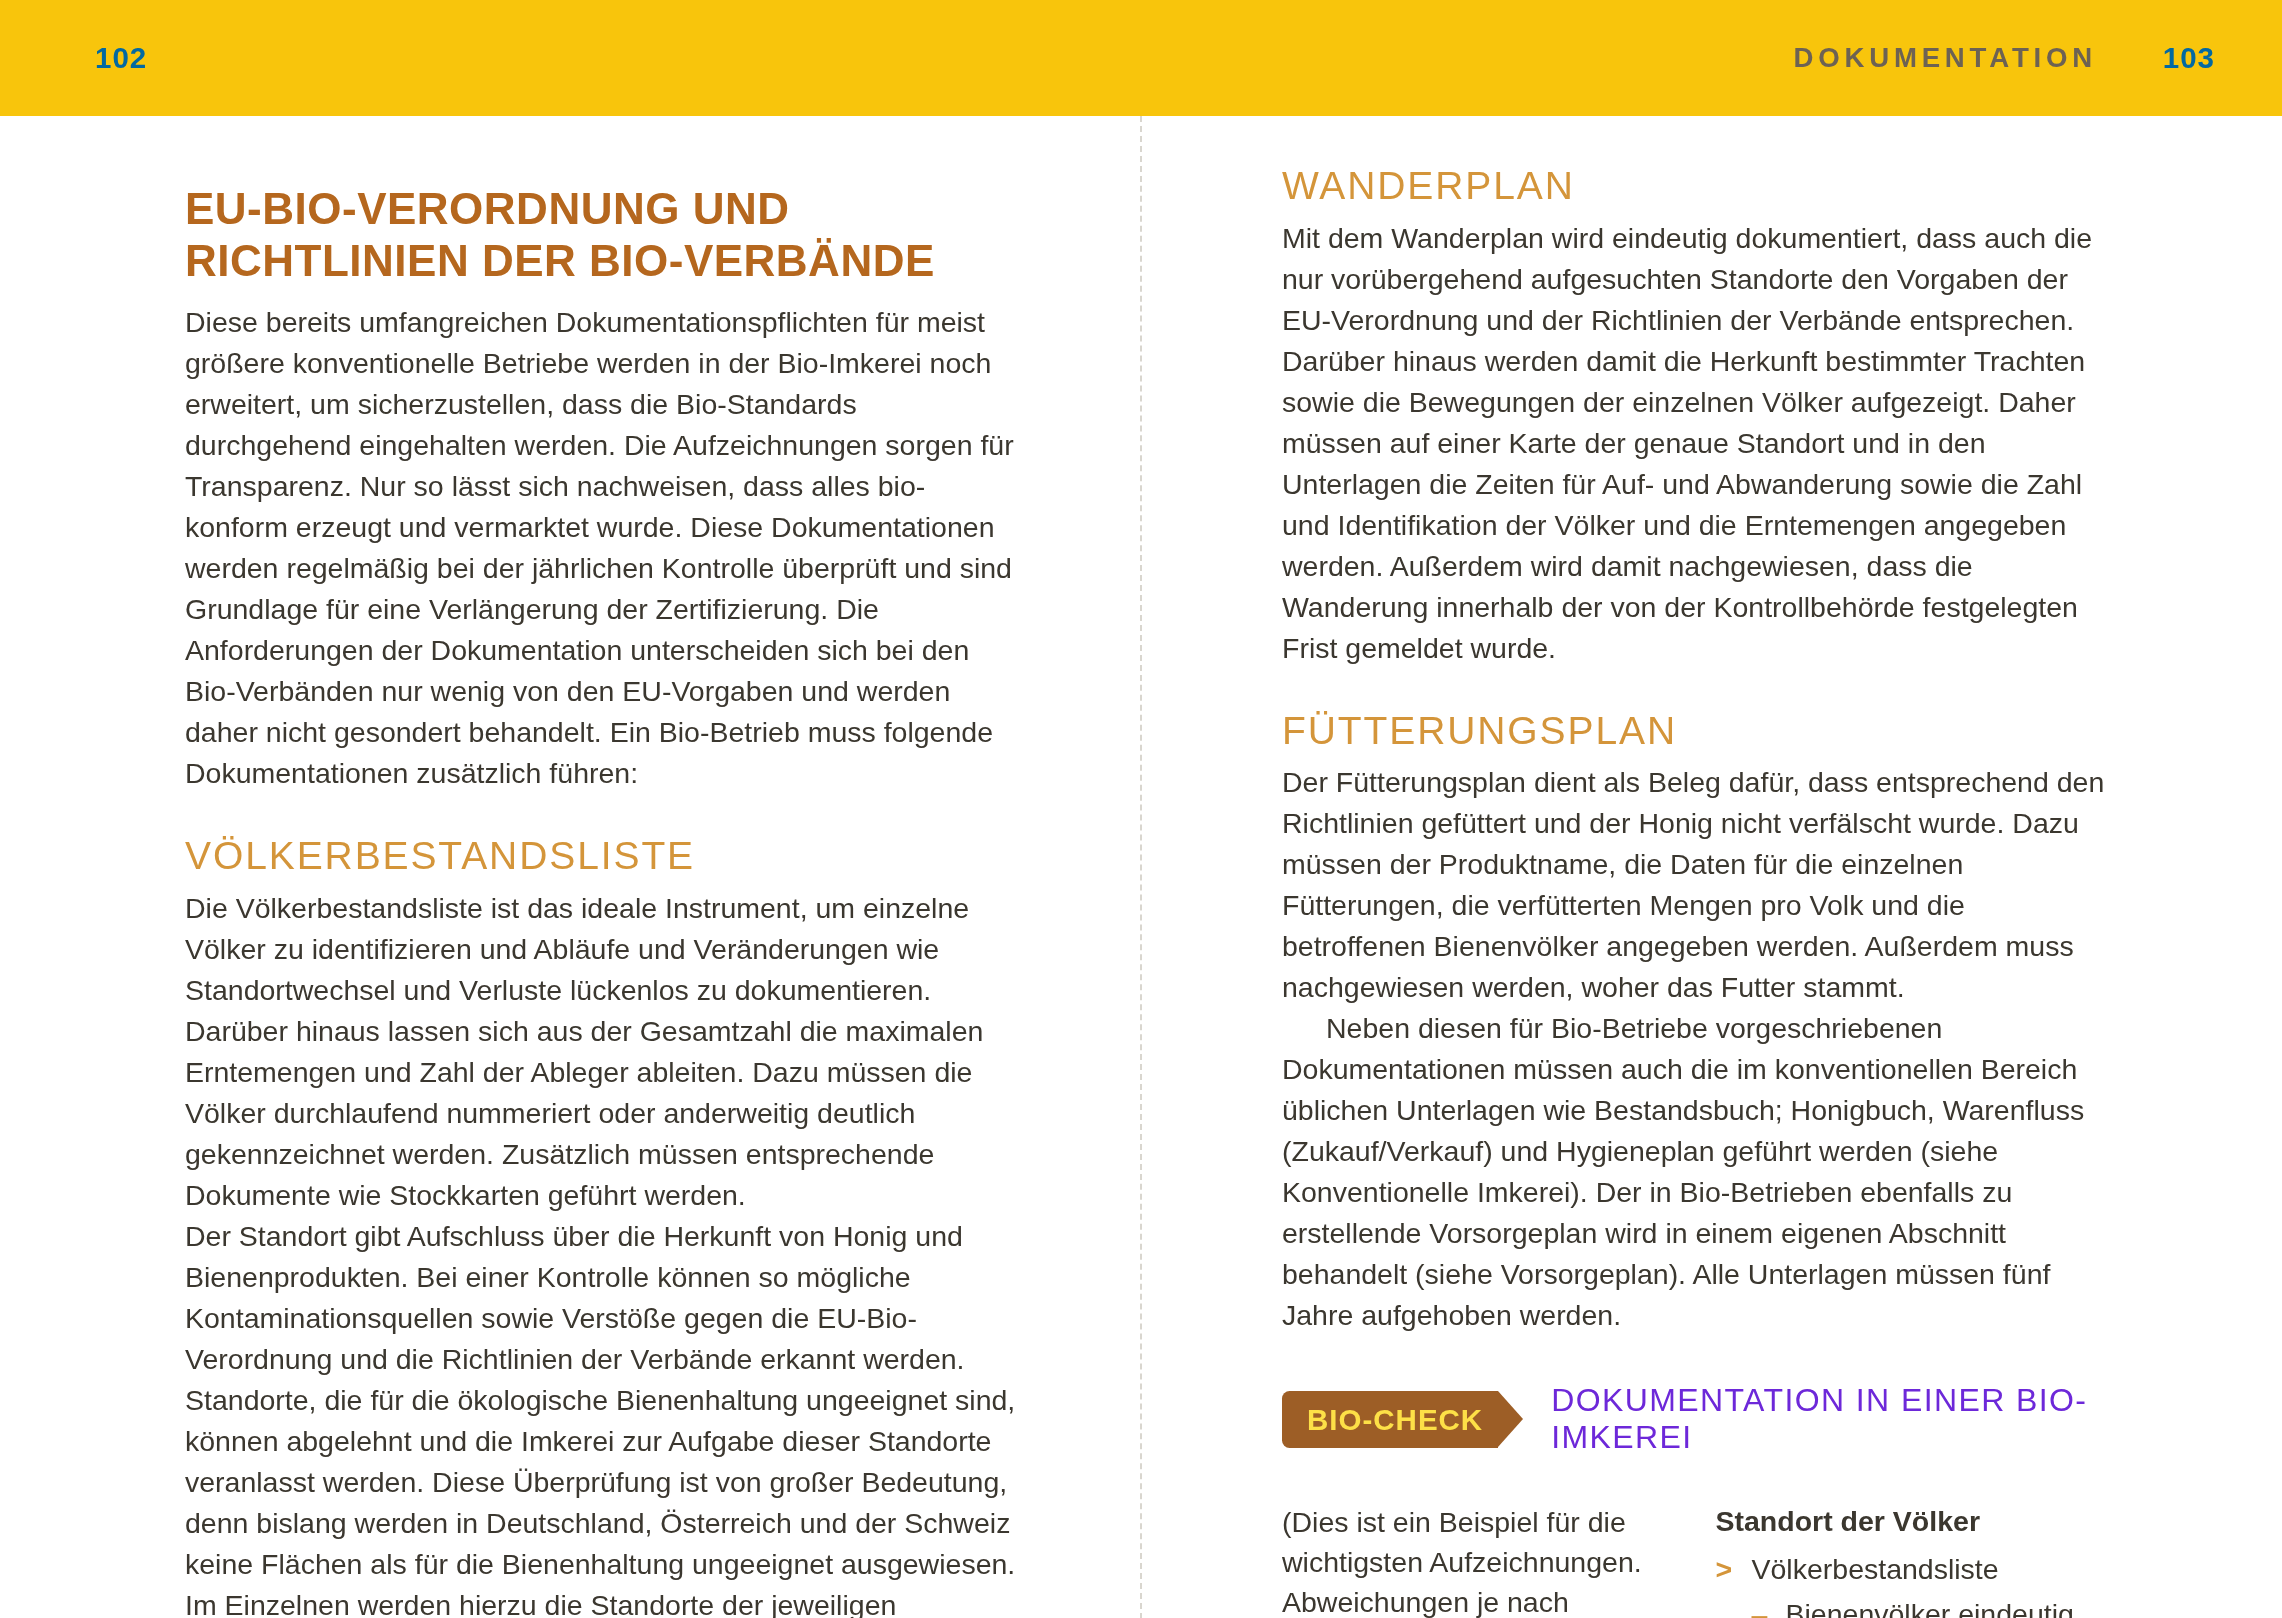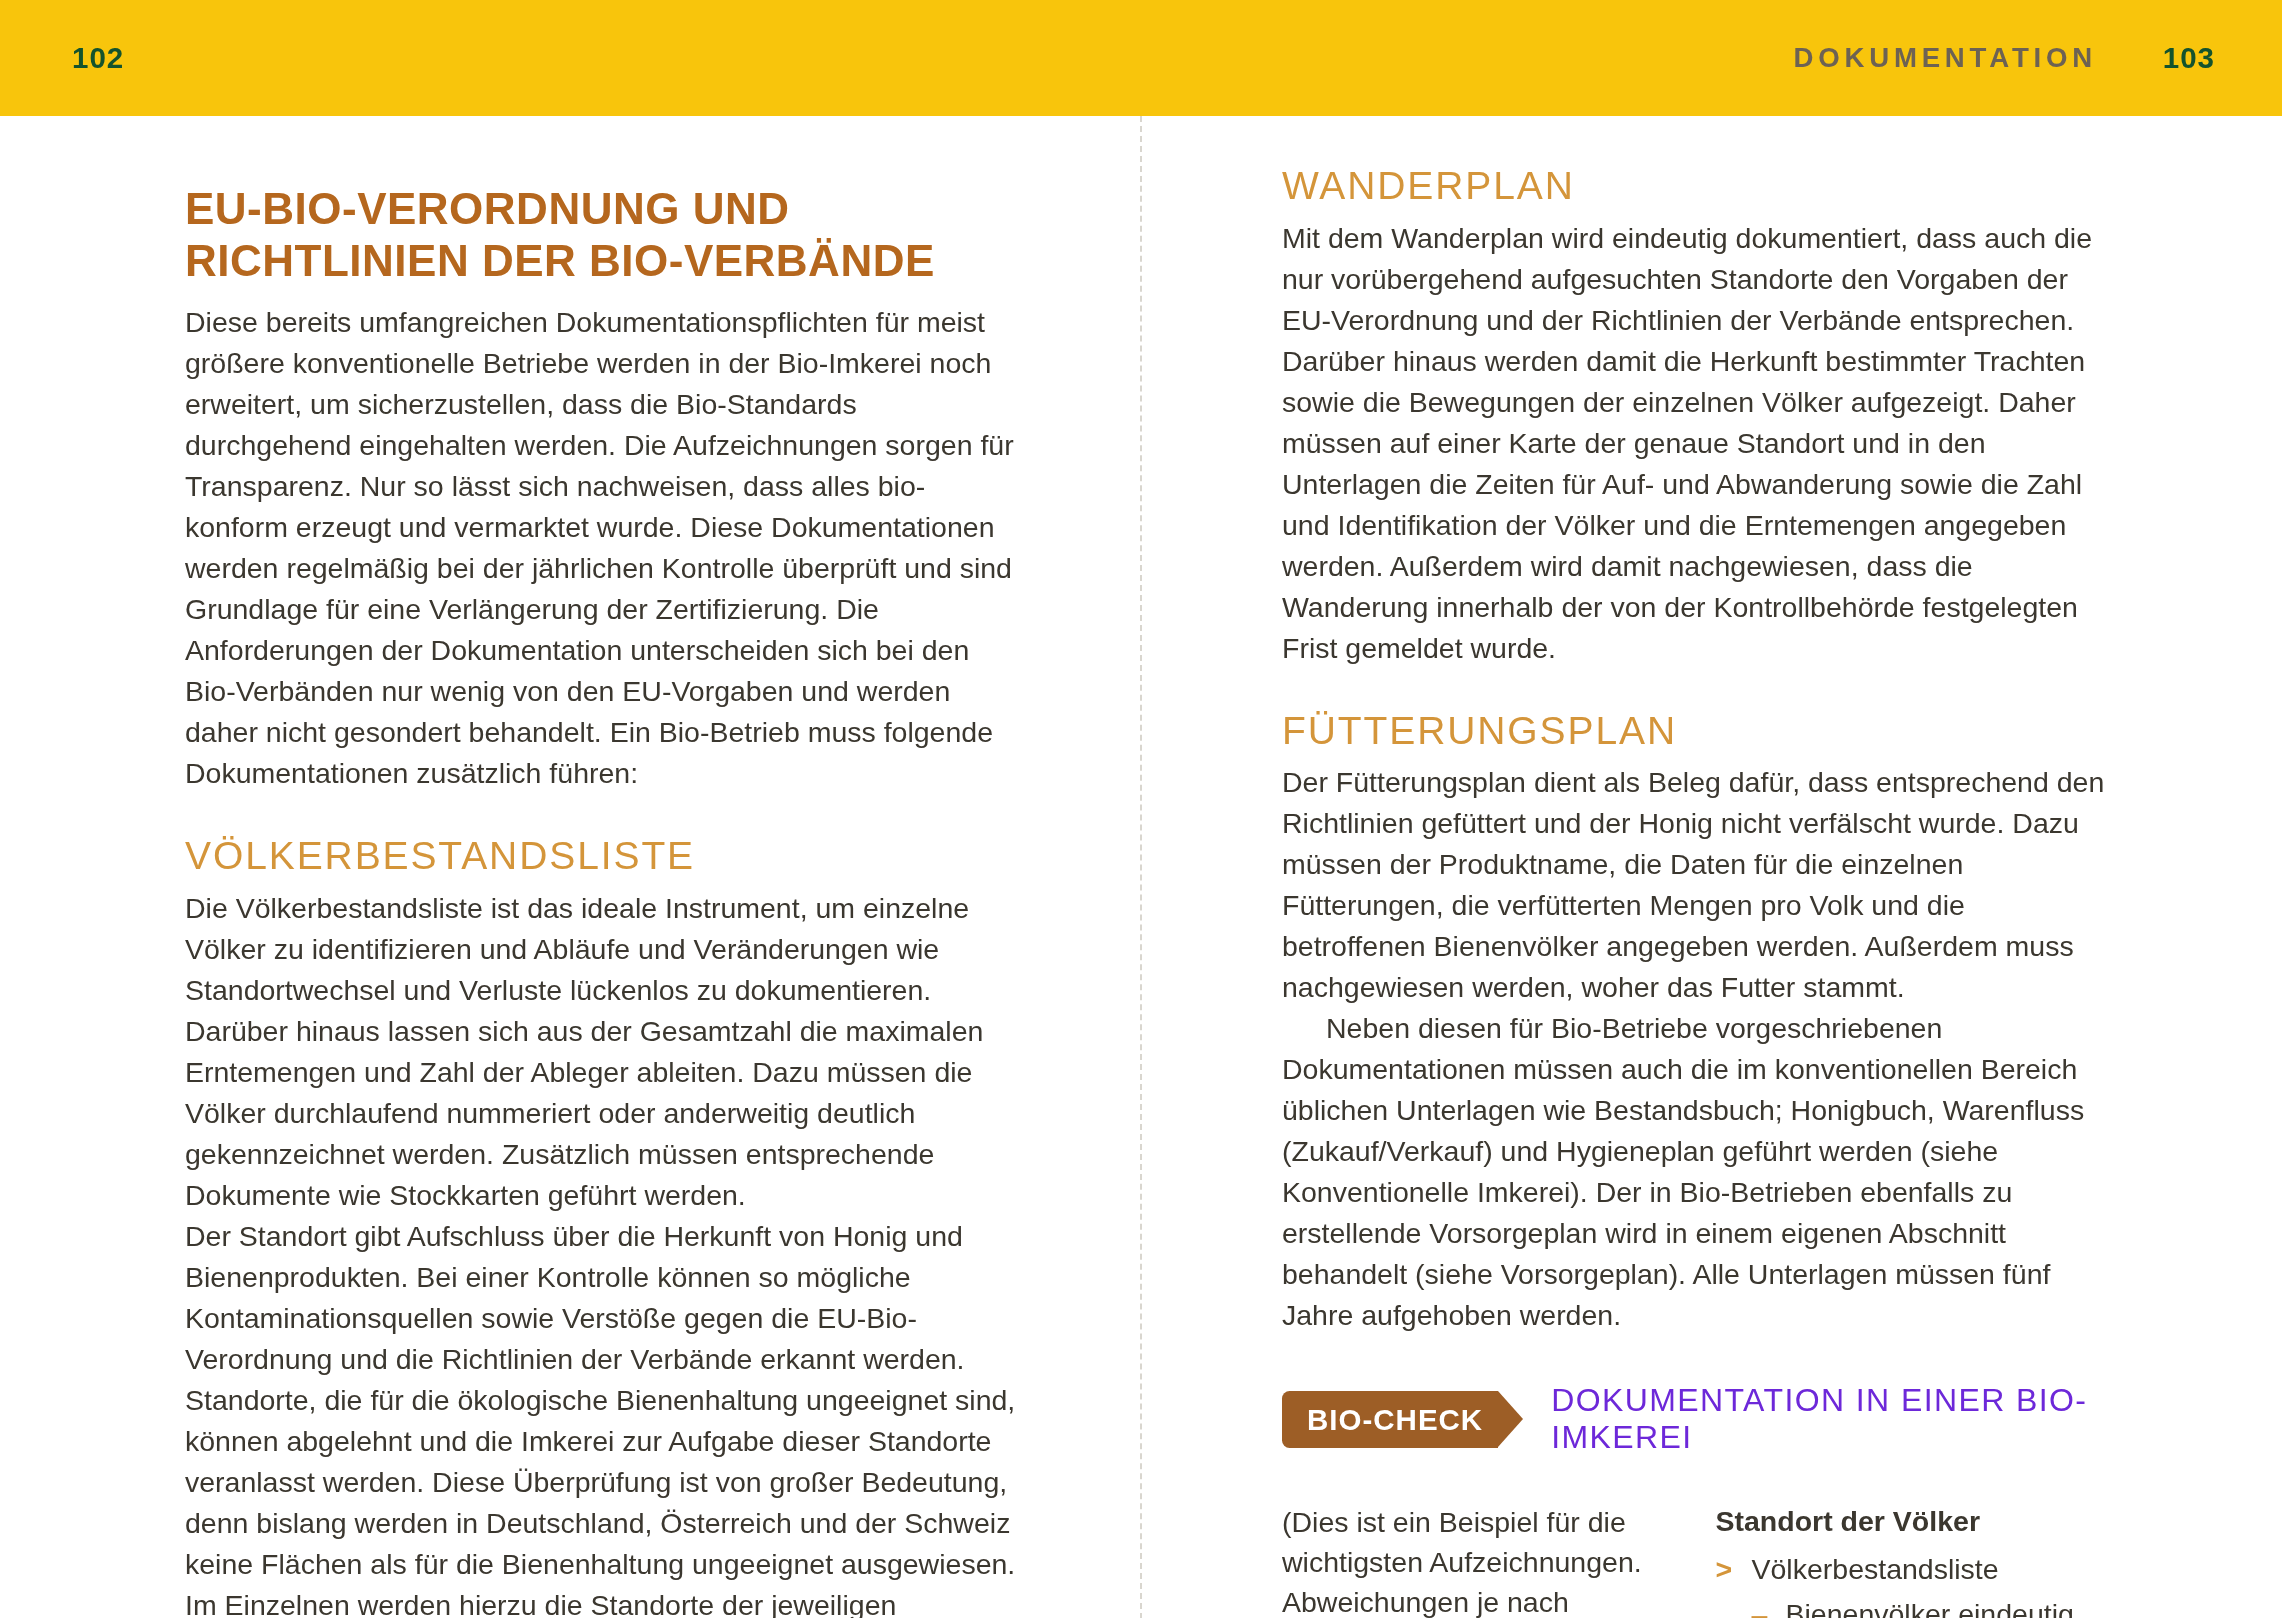--- a/index.html
+++ b/index.html
@@ -12,21 +12,21 @@
   }
   *{box-sizing:border-box;}
   body{margin:0;background:#ffffff;}
   #root{
     position:relative;width:2283px;height:1619px;background:#ffffff;
     font-family:"Liberation Sans","DejaVu Sans",sans-serif;
     color:var(--body-text);overflow:hidden;
   }
   
   .band{position:absolute;top:0;left:0;width:100%;height:116px;background:var(--band-yellow);}
-  .pnum{position:absolute;top:50%;transform:translateY(-50%);color:#14532d;font-weight:bold;font-size:29.5px;letter-spacing:1px;}
+  .pnum{position:absolute;top:50%;transform:translateY(-50%);color:#0369a1;font-weight:bold;font-size:29.5px;letter-spacing:1px;margin-left:23px;}
   .pnum.left{left:72px;}
   .pnum.right{right:68px;text-align:right;}
   .chapter{position:absolute;top:50%;transform:translateY(-50%);right:186px;color:var(--header-label);
     font-weight:bold;font-size:27.6px;letter-spacing:4.8px;text-align:right;}
   
   .divider{position:absolute;left:1140px;top:116px;height:1503px;width:0;border-left:2.9px dashed #d9d6cf;}
   
   .page{position:absolute;top:116px;}
   .page.leftp{left:185px;width:839px;}
   .page.rightp{left:1282px;width:827px;padding-top:48px;}
@@ -39,21 +39,21 @@
     font-weight:normal;margin:40px 0 9.5px 0;
   }
   .page.leftp h1 + p{margin-top:13px;}
   p.body{font-size:28.5px;line-height:41px;margin:0;}
   p.body.indent{text-indent:44px;}
   .it{}
   
   .biocheck{margin-top:46px;}
   .badge-row{display:flex;align-items:center;}
   .badge{
-    position:relative;background:var(--badge-brown);color:#ffffff;font-weight:bold;
+    position:relative;background:var(--badge-brown);color:#fde047;font-weight:bold;
     font-size:29.5px;letter-spacing:1px;height:57px;line-height:57px;padding:0 15px 0 25px;
     border-radius:7.6px 0 0 7.6px;flex:none;
   }
   .badge::after{
     content:"";position:absolute;left:100%;top:0;width:0;height:0;
     border-top:28.5px solid transparent;border-bottom:28.5px solid transparent;
     border-left:25px solid var(--badge-brown);
   }
   .bc-title{font-size:32px;letter-spacing:1.4px;color:#6d28d9;margin-left:53px;}
   .columns{display:flex;margin-top:46px;}

